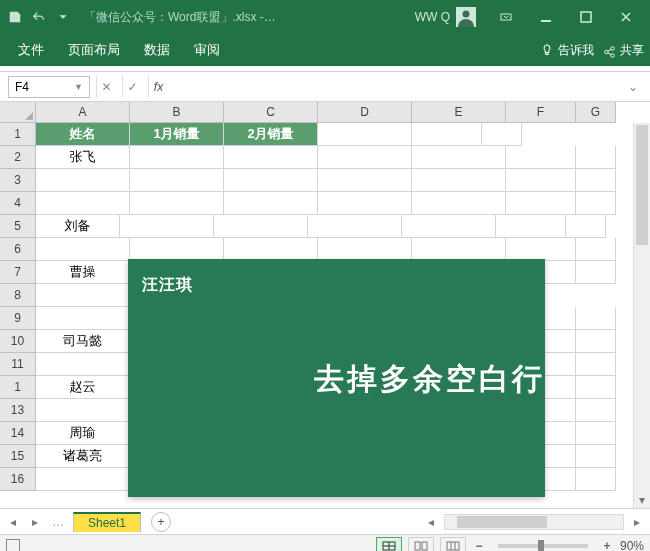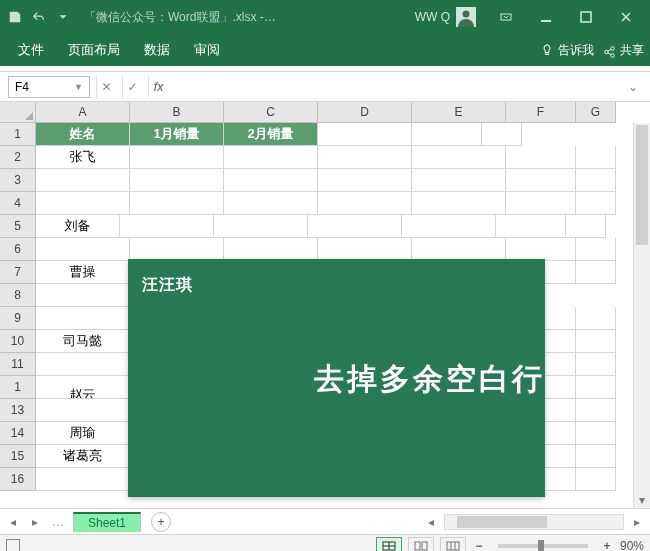--- a/index.html
+++ b/index.html
@@ -53,21 +53,21 @@
   .vscroll .arrow { position:absolute; left:0; right:0; height:17px; display:flex;align-items:center;justify-content:center;color:#777;}
   .vscroll .arrow.up{top:0;} .vscroll .arrow.down{bottom:0;}
   
   .overlay { position:absolute; left:128px; top:157px; width:417px; height:238px; background:#277a53; color:#fff; box-shadow:0 2px 6px rgba(0,0,0,0.25); }
   .overlay .ov-small { position:absolute; left:14px; top:16px; font-size:16px; font-weight:bold; letter-spacing:1px; font-family:"Microsoft YaHei"; }
   .overlay .ov-big { position:absolute; left:0; right:0; top:100px; text-align:right; font-size:30px; font-weight:bold; letter-spacing:3px; font-family:"Microsoft YaHei"; }
   
   .tabs-bar { height:26px; background:#fff; border-top:1px solid #d4d4d4; display:flex; align-items:center; padding:0 4px; gap:4px;}
   .tabs-bar .navb { width:18px; height:18px; display:flex; align-items:center; justify-content:center; color:#777; }
   .tabs-bar .dots { color:#999; margin:0 4px; letter-spacing:1px;}
-  .tabs-bar .sheet-tab { background:#86efac; border:1px solid #bfbfbf; border-bottom:none; padding:2px 14px; color:#217346; font-size:12px; border-top:2px solid #217346;}
+  .tabs-bar .sheet-tab { background:#fde047; border:1px solid #bfbfbf; border-bottom:none; padding:2px 14px; color:#217346; font-size:12px; border-top:2px solid #217346;}
   .tabs-bar .addsheet { width:20px; height:20px; border:1px solid #bfbfbf; border-radius:50%; display:flex;align-items:center;justify-content:center; color:#555; margin-left:6px;}
   .tabs-bar .spacer{flex:1;}
   .tabs-bar .hscroll{ width:180px; height:16px; background:#f0f0f0; border:1px solid #dcdcdc; position:relative; }
   .tabs-bar .hscroll .th{position:absolute;left:12px;top:1px;width:90px;bottom:1px;background:#cfcfcf;}
   
   .status-bar { height:23px; background:#f3f3f3; border-top:1px solid #d4d4d4; display:flex; align-items:center; padding:0 6px; gap:6px; color:#555;}
   .status-bar .rec { width:14px;height:14px;border:1px solid #888;}
   .status-bar .spacer{flex:1;}
   .status-bar .view-btn{ width:26px; height:18px; border:1px solid #cfcfcf; display:flex;align-items:center;justify-content:center;}
   .status-bar .view-btn.active{background:#d8f7e4;border-color:#5a9e6f;}
@@ -285,21 +285,21 @@
       <div class="row">
         <div class="cell" style="width: 94px;"></div>
         <div class="cell" style="width: 94px;"></div>
         <div class="cell" style="width: 94px;"></div>
         <div class="cell" style="width: 94px;"></div>
         <div class="cell" style="width: 94px;"></div>
         <div class="cell" style="width: 70px;"></div>
         <div class="cell" style="width: 40px;"></div>
       </div>
       <div class="row">
-        <div class="cell" style="width: 94px; margin-top: 8px;">赵云</div>
+        <div class="cell" style="width: 94px;">赵云</div>
         <div class="cell num" style="width: 94px;">4151</div>
         <div class="cell num" style="width: 94px;">2008</div>
         <div class="cell num" style="width: 94px;">1667</div>
         <div class="cell" style="width: 94px;"></div>
         <div class="cell" style="width: 70px;"></div>
         <div class="cell" style="width: 40px;"></div>
       </div>
       <div class="row">
         <div class="cell" style="width: 94px;"></div>
         <div class="cell" style="width: 94px;"></div>

